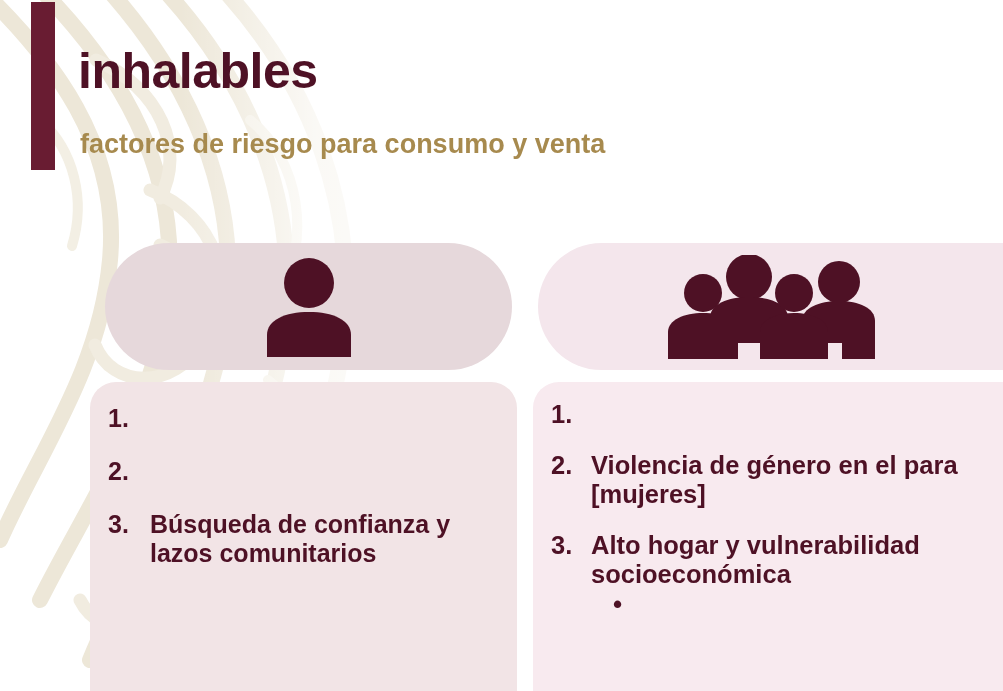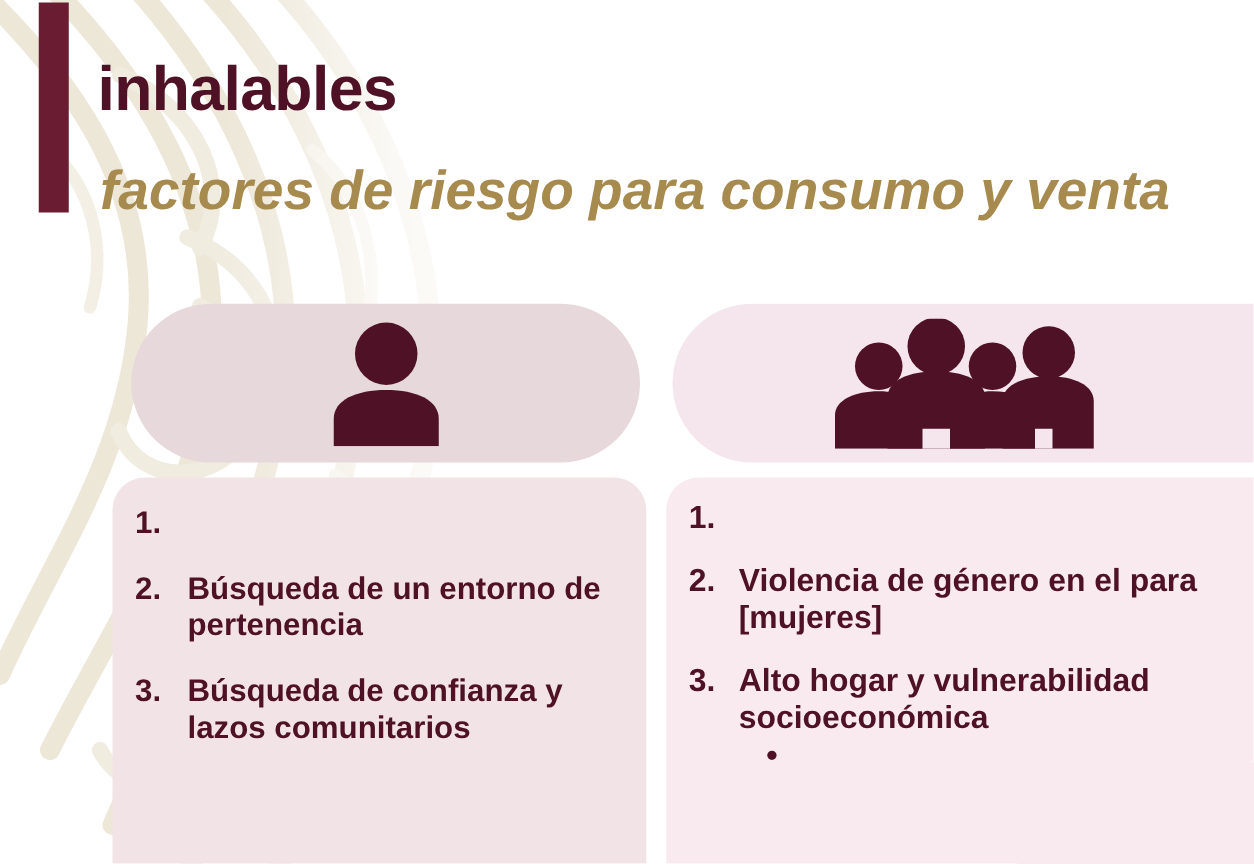--- a/index.html
+++ b/index.html
@@ -56,23 +56,22 @@
     font-weight: 700;
     letter-spacing: -0.5px;
     color: #4E1125;
     line-height: 1;
     white-space: nowrap;
   }
   .subtitle {
     position: absolute;
     left: 80px;
     top: 131px;
-    font-size: 44px;
+    font-size: 27px;
     font-weight: 700;
-    font-style: italic;
     color: #A78A4E;
     line-height: 1;
     white-space: nowrap;
   }
 
   
   .icon-card {
     position: absolute;
     background: #E9DCDF;
     display: flex;
@@ -231,21 +230,20 @@
   <div class="text-card left">
     <div class="clip-host">
       <ol class="num-list left">
 
         <li class="li">
           <span class="marker">1.</span>
         </li>
 
         <li class="li">
           <span class="marker">2.</span>
-          <span class="body">Búsqueda de un entorno de pertenencia</span>
         </li>
 
         <li class="li">
           <span class="marker">3.</span>
           <span class="body">Búsqueda de confianza y lazos comunitarios</span>
         </li>
 
       </ol>
     </div>
   </div>

